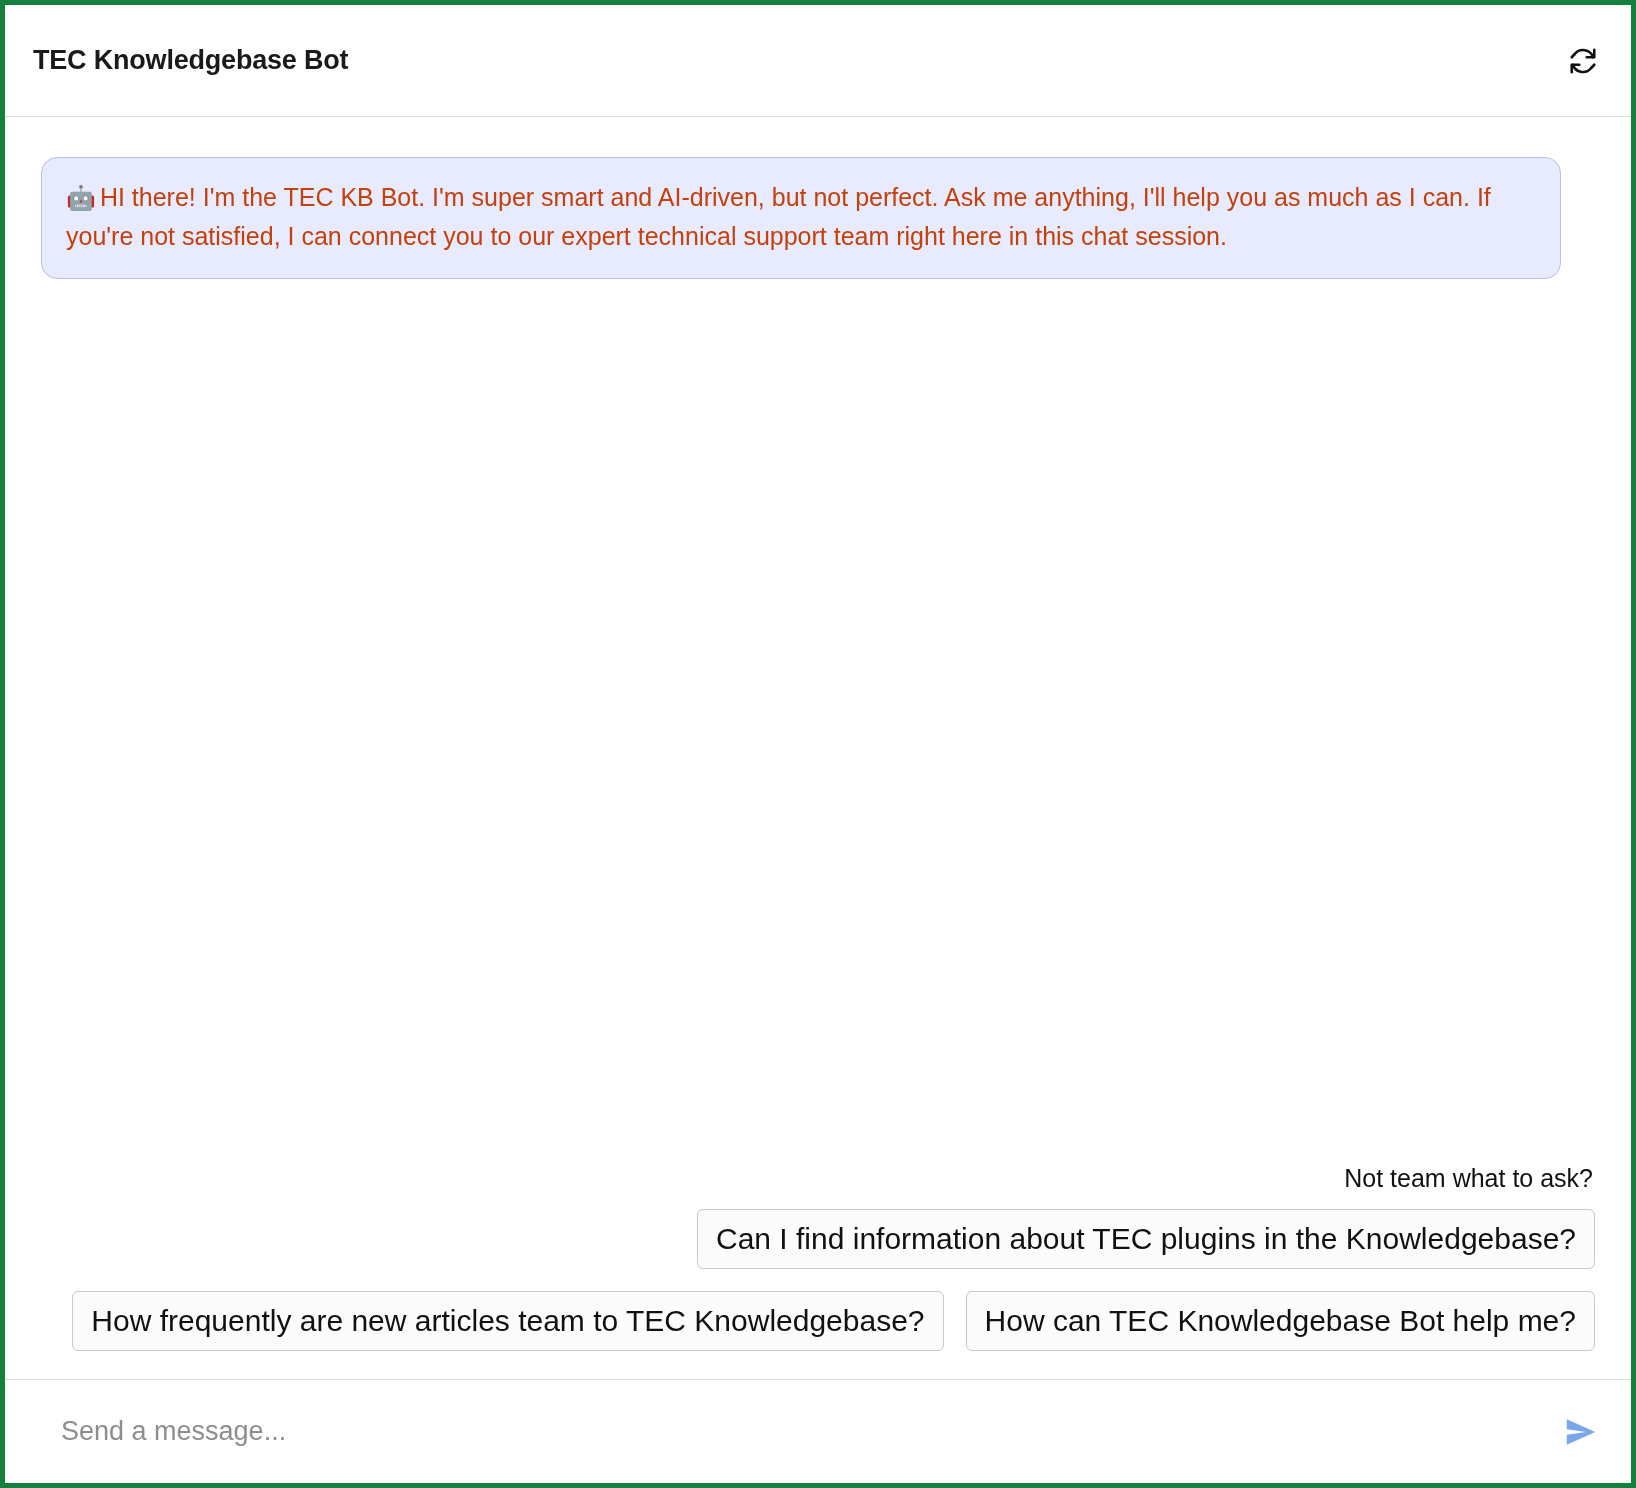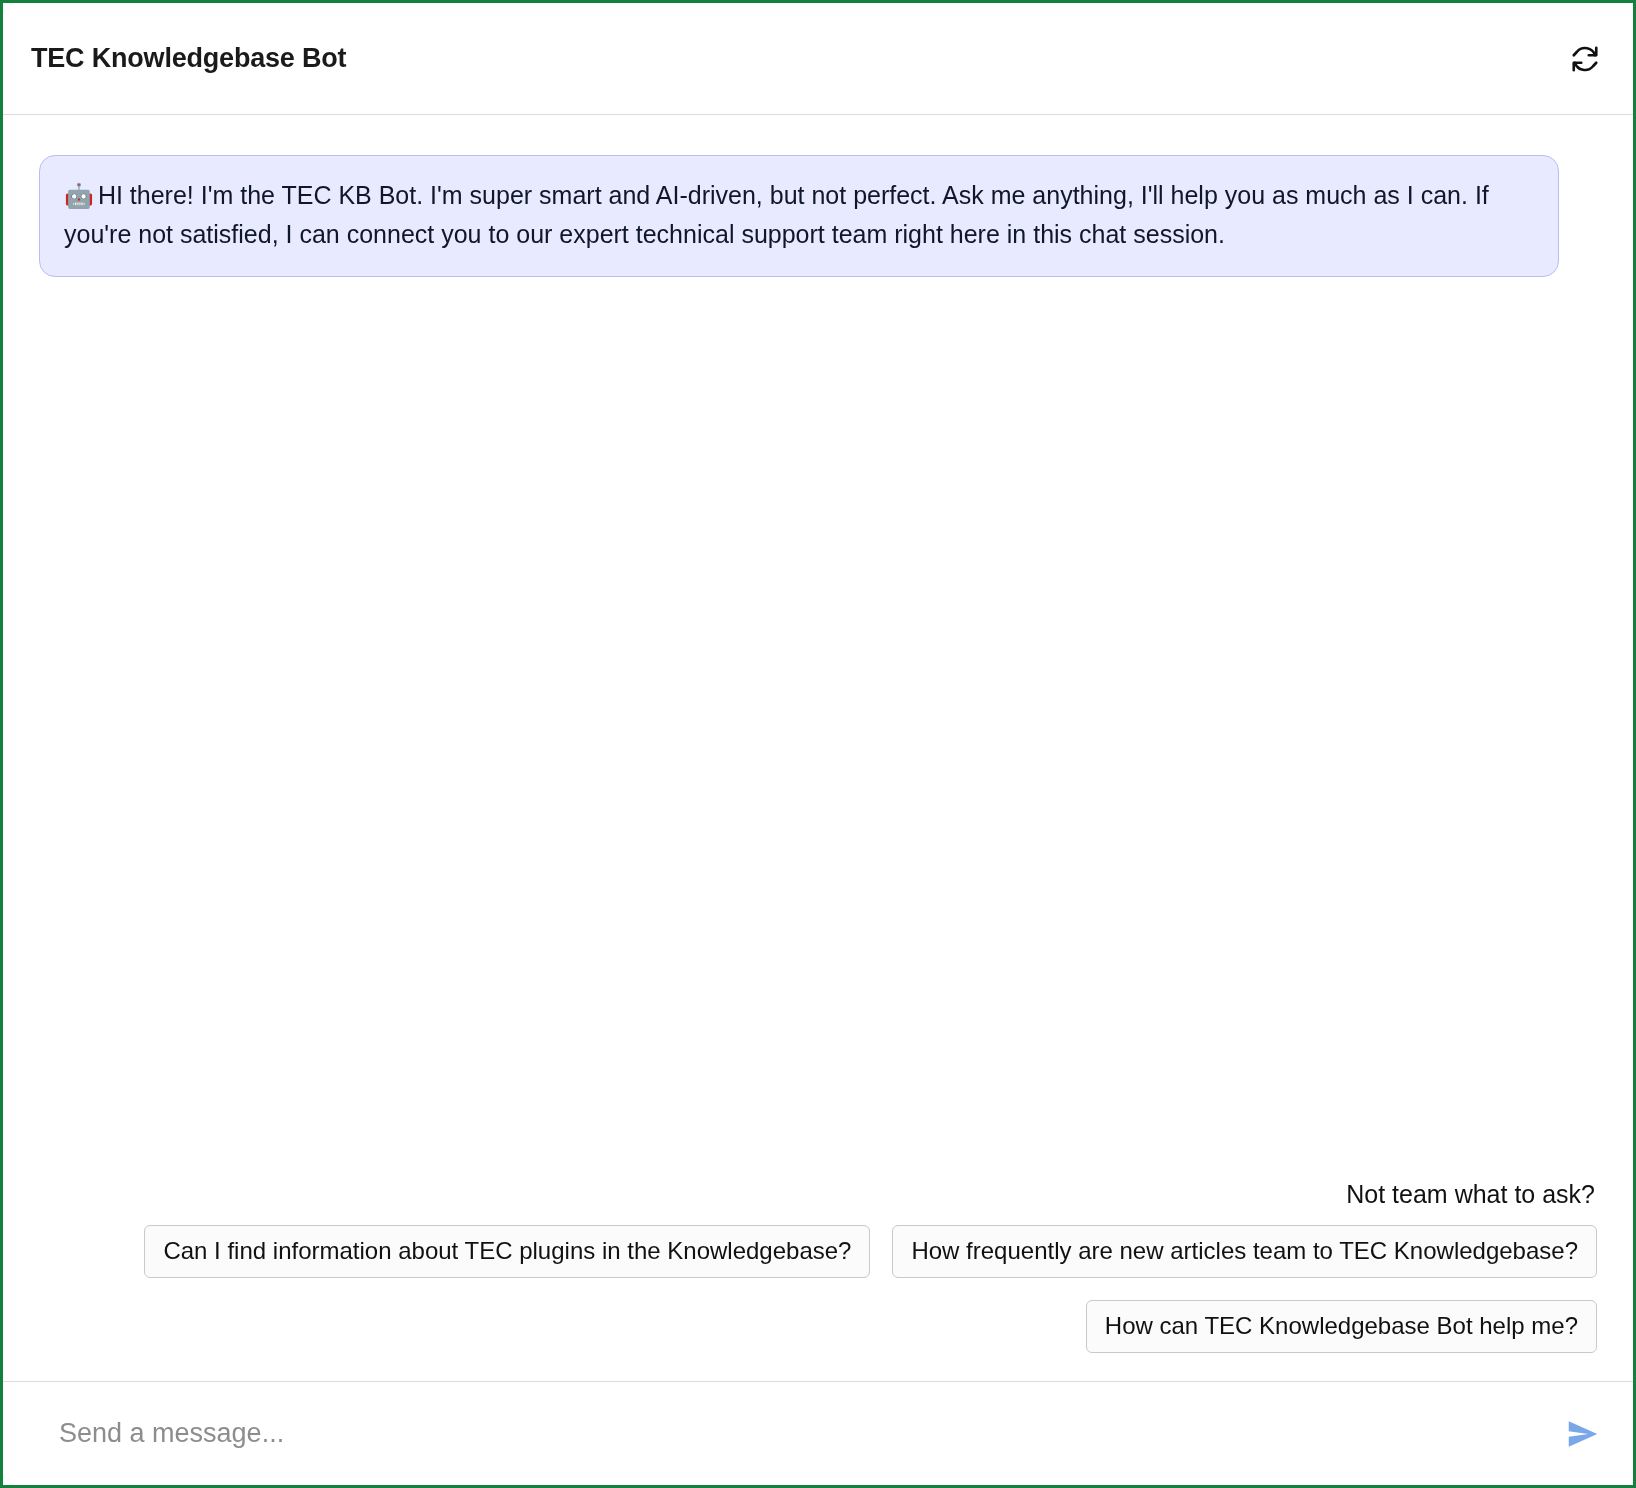--- a/index.html
+++ b/index.html
@@ -10,21 +10,21 @@
     height: 1488px;
     background: #ffffff;
     font-family: "Liberation Sans", sans-serif;
   }
 
   #chat-window {
     position: relative;
     width: 1636px;
     height: 1488px;
     background: #ffffff;
-    border: 3px solid #15803d;
+    border: 5px solid #15803d;
     display: flex;
     flex-direction: column;
     overflow: hidden;
   }
 
   
   #chat-header {
     flex: 0 0 auto;
     height: 112px;
     border-bottom: 1px solid #dcdcdc;
@@ -66,21 +66,21 @@
     justify-content: flex-start;
   }
   .bot-bubble {
     max-width: 1520px;
     background: #e8eaff;
     border: 1px solid #b9bef0;
     border-radius: 16px;
     padding: 20px 24px 22px 24px;
     font-size: 25px;
     line-height: 1.56;
-    color: #0f172a;
+    color: #c2410c;
   }
   .bot-emoji {
     font-size: 24px;
     margin-right: 4px;
   }
 
   
   #suggestions-wrap {
     position: absolute;
     left: 36px;
@@ -98,21 +98,21 @@
     display: flex;
     flex-wrap: wrap;
     justify-content: flex-end;
     gap: 22px;
   }
   .chip {
     background: #fbfbfb;
     border: 1px solid #c9c9c9;
     border-radius: 6px;
     padding: 11px 18px;
-    font-size: 24px;
+    font-size: 30px;
     color: #111111;
     font-family: "Liberation Sans", sans-serif;
     cursor: pointer;
     line-height: 1.2;
     white-space: nowrap;
   }
 
   
   #composer {
     flex: 0 0 auto;

